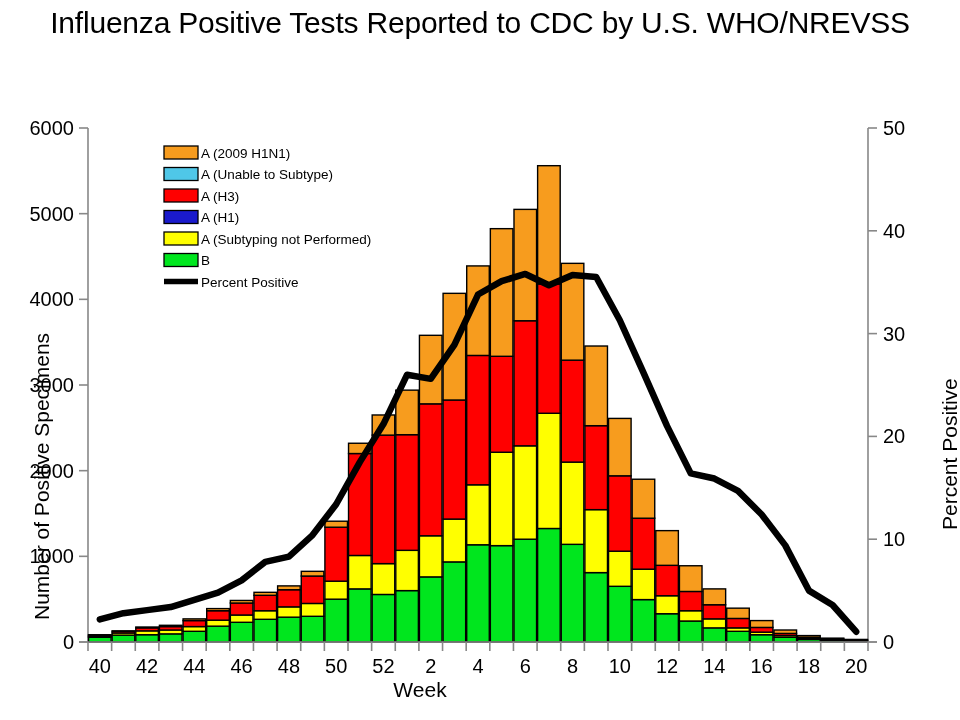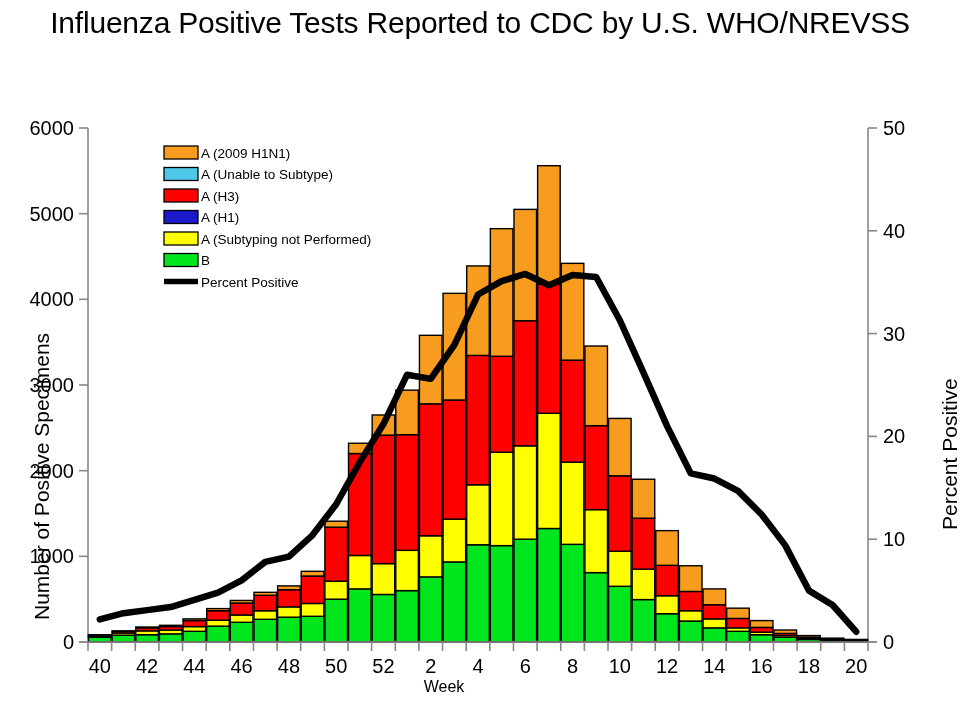--- a/index.html
+++ b/index.html
@@ -49,22 +49,21 @@
     white-space: nowrap;
     left: 938px;
     top: 530px;
   }
   .axis-title-x {
     position: absolute;
     left: 0;
     top: 678px;
     width: 840px;
     text-align: center;
-    font-size: 16px;
-    padding-left: 24px;
+    font-size: 21px;
   }
   svg { display: block; }
   .tick-label {
     font-family: "Liberation Sans", sans-serif;
     font-size: 20px;
     fill: #000000;
   }
   .legend-label {
     font-family: "Liberation Sans", sans-serif;
     font-size: 13.5px;

